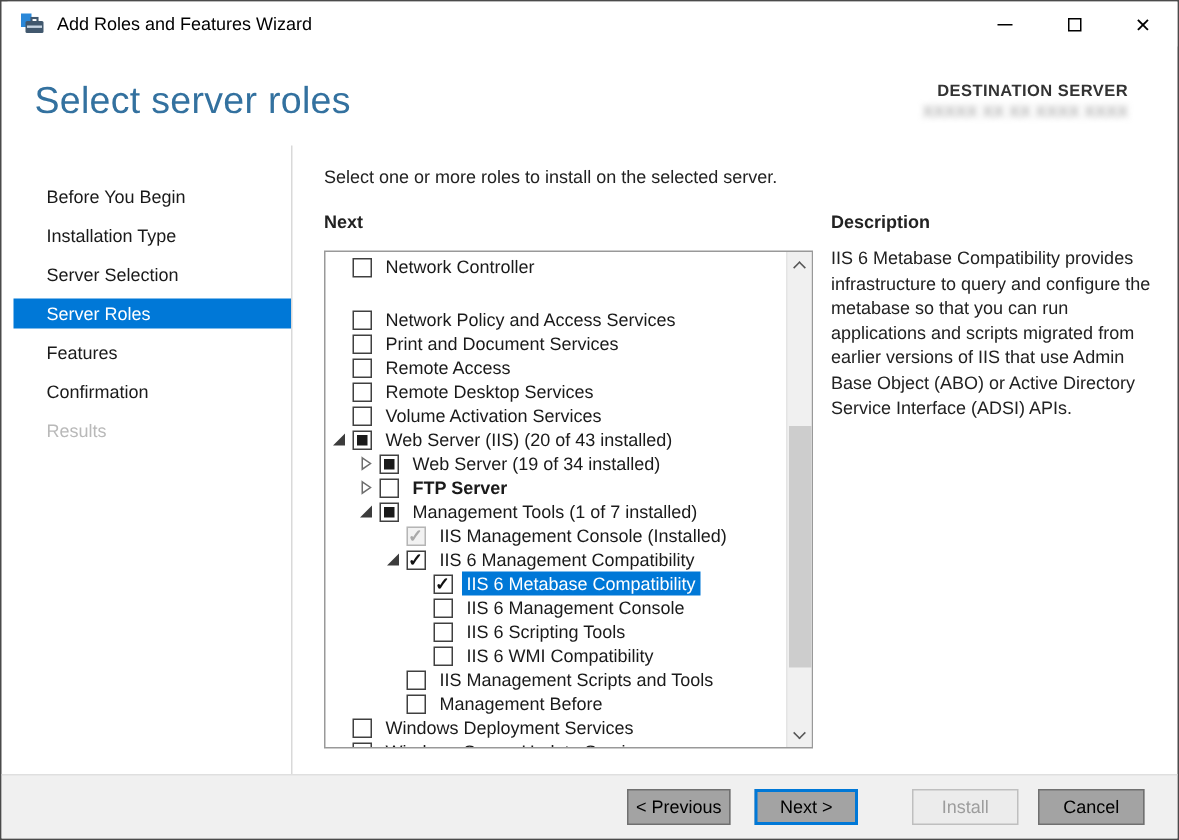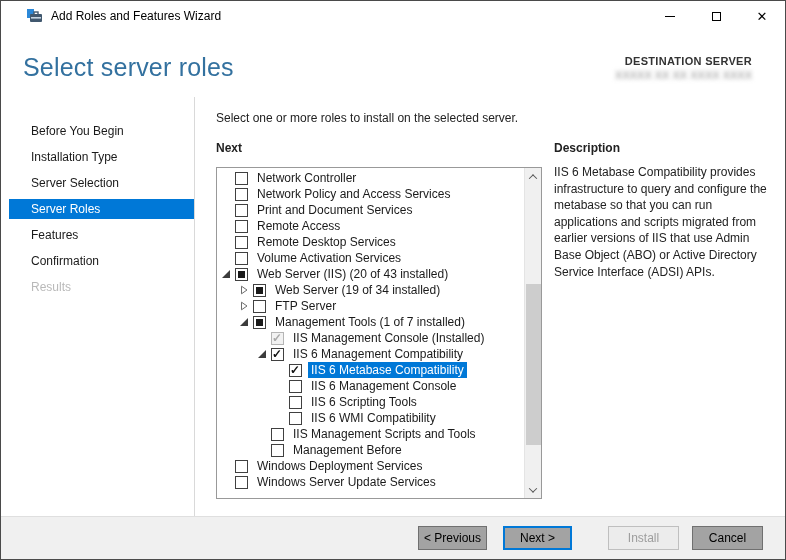--- a/index.html
+++ b/index.html
@@ -3,21 +3,21 @@
 <meta charset="utf-8">
 <style>
   * { margin:0; padding:0; box-sizing:border-box; }
   html,body { background:#cccccc; }
   body { font-family:"Liberation Sans", sans-serif; }
   .window {
     position:relative; width:786px; height:560px;
     background:#ffffff; border:1px solid #4a4a4a; overflow:hidden;
   }
   
-  .titlebar { position:absolute; top:0; left:17px; right:0; height:30px; background:#ffffff; }
+  .titlebar { position:absolute; top:0; left:4px; right:0; height:30px; background:#ffffff; }
   .app-icon { position:absolute; left:9px; top:7px; width:17px; height:17px; }
   .title-text { position:absolute; left:33px; top:8px; font-size:12px; color:#000000; white-space:nowrap; }
   .winctl { position:absolute; top:0; width:46px; height:30px; display:flex; align-items:center; justify-content:center; }
   .ctl-min { right:92px; } .ctl-max { right:46px; } .ctl-close { right:0; }
   .glyph-min { width:10px; height:0; border-top:1px solid #000; display:block; }
   .glyph-max { width:9px; height:9px; border:1px solid #000; display:block; }
   .glyph-close { font-size:13px; color:#000; line-height:1; }
   
   .page-title { position:absolute; left:22px; top:52px; font-size:25px; font-weight:300; color:#33719f; letter-spacing:0.2px; }
   .dest { position:absolute; right:33px; top:54px; text-align:right; }
@@ -112,21 +112,21 @@
   <div class="listbox">
     <div class="tree" id="tree">
         <div class="tree-row exp-none" style="padding-left: 4px;">
     <svg class="expander" viewBox="0 0 10 10">
       <path class="p-collapsed" d="M2.5,1.2 L8,5 L2.5,8.8 Z" fill="#ffffff" stroke="#6e6e6e" stroke-width="1"></path>
       <path class="p-expanded" d="M9,1 L9,9 L1,9 Z" fill="#3c3c3c"></path>
     </svg>
     <span class="cb cb-unchecked"></span>
     <span class="row-label">Network Controller</span>
   </div>
-        <div class="tree-row exp-none" style="padding-left: 4px;">
+        <div class="tree-row exp-none" style="padding-left: 4px; margin-top: 19px;">
     <svg class="expander" viewBox="0 0 10 10">
       <path class="p-collapsed" d="M2.5,1.2 L8,5 L2.5,8.8 Z" fill="#ffffff" stroke="#6e6e6e" stroke-width="1"></path>
       <path class="p-expanded" d="M9,1 L9,9 L1,9 Z" fill="#3c3c3c"></path>
     </svg>
     <span class="cb cb-unchecked"></span>
     <span class="row-label">Network Policy and Access Services</span>
   </div>
         <div class="tree-row exp-none" style="padding-left: 4px;">
     <svg class="expander" viewBox="0 0 10 10">
       <path class="p-collapsed" d="M2.5,1.2 L8,5 L2.5,8.8 Z" fill="#ffffff" stroke="#6e6e6e" stroke-width="1"></path>
@@ -168,21 +168,21 @@
     <span class="row-label">Web Server (IIS) (20 of 43 installed)</span>
   </div>
         <div class="tree-row exp-collapsed" style="padding-left: 22px;">
     <svg class="expander" viewBox="0 0 10 10">
       <path class="p-collapsed" d="M2.5,1.2 L8,5 L2.5,8.8 Z" fill="#ffffff" stroke="#6e6e6e" stroke-width="1"></path>
       <path class="p-expanded" d="M9,1 L9,9 L1,9 Z" fill="#3c3c3c"></path>
     </svg>
     <span class="cb cb-indeterminate"></span>
     <span class="row-label">Web Server (19 of 34 installed)</span>
   </div>
-        <div class="tree-row exp-collapsed" style="padding-left: 22px;">
+        <div class="tree-row exp-collapsed" style="padding-left: 22px; font-weight: bold;">
     <svg class="expander" viewBox="0 0 10 10">
       <path class="p-collapsed" d="M2.5,1.2 L8,5 L2.5,8.8 Z" fill="#ffffff" stroke="#6e6e6e" stroke-width="1"></path>
       <path class="p-expanded" d="M9,1 L9,9 L1,9 Z" fill="#3c3c3c"></path>
     </svg>
     <span class="cb cb-unchecked"></span>
     <span class="row-label">FTP Server</span>
   </div>
         <div class="tree-row exp-expanded" style="padding-left: 22px;">
     <svg class="expander" viewBox="0 0 10 10">
       <path class="p-collapsed" d="M2.5,1.2 L8,5 L2.5,8.8 Z" fill="#ffffff" stroke="#6e6e6e" stroke-width="1"></path>

